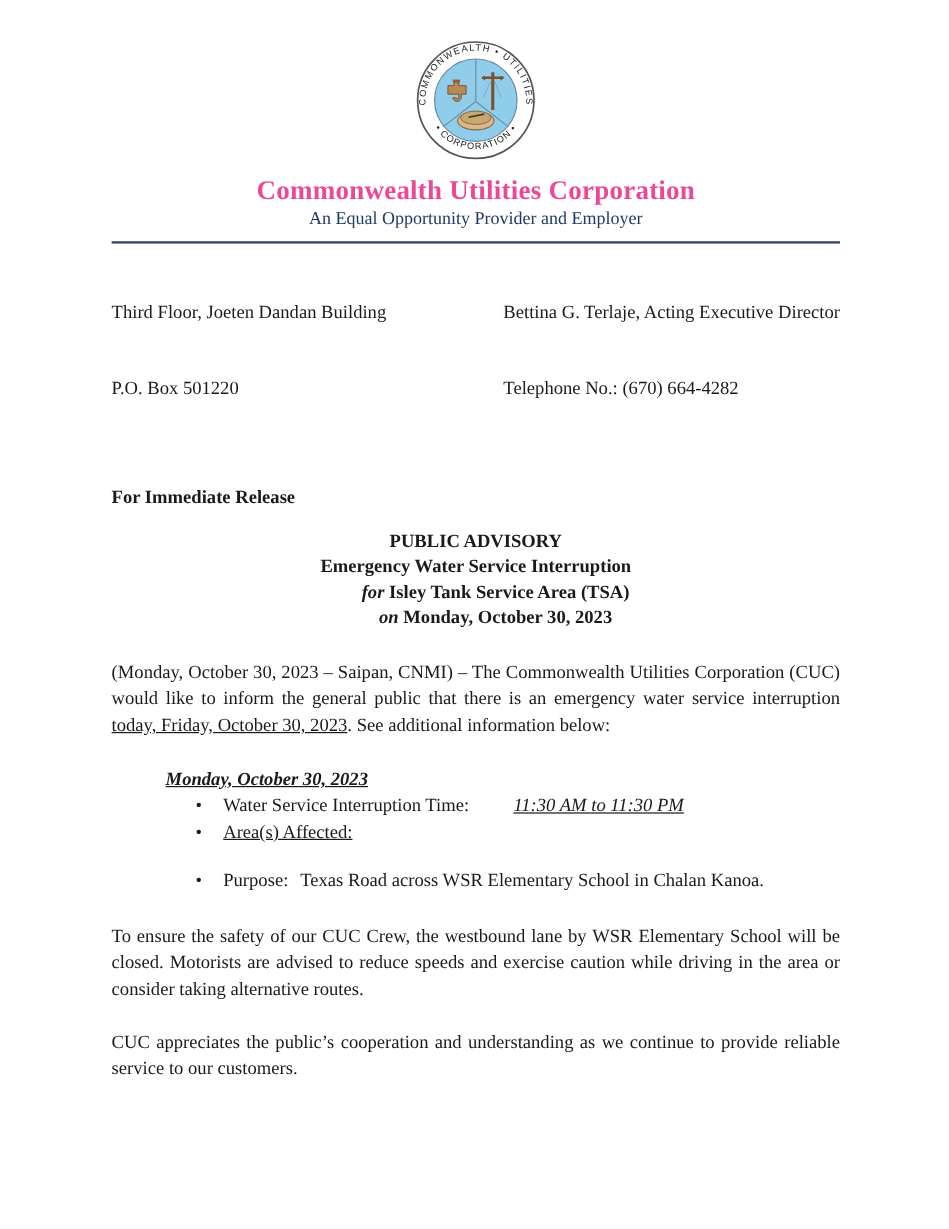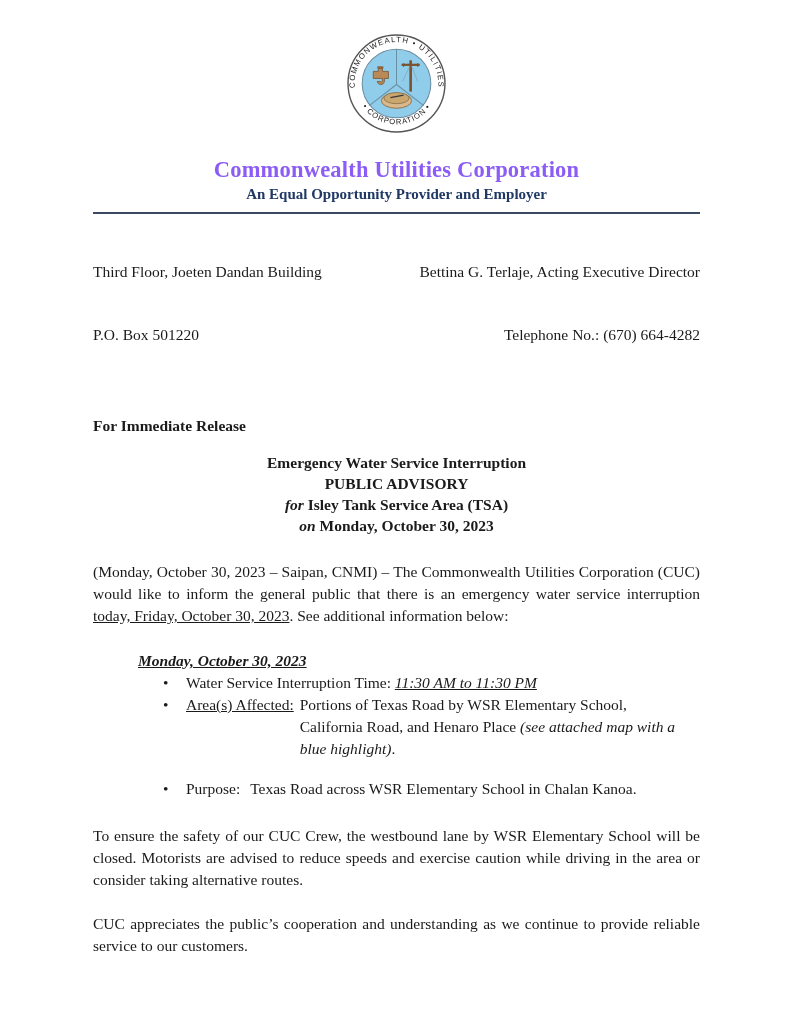--- a/index.html
+++ b/index.html
@@ -6,37 +6,37 @@
   body { width: 791px; }
   .page {
     width: 791px; height: 1024px; background: #ffffff;
     box-sizing: border-box; padding: 0 91px 0 93px;
     font-family: "Liberation Serif", serif;
     font-size: 15.5px; color: #1a1a1a; overflow: hidden;
     position: relative;
   }
   .logo-wrap { text-align: center; padding-top: 33px; }
   .org-title {
-    text-align: center; color: #8b5cf6; font-weight: bold;
-    font-size: 22.5px; margin-top: 19px; letter-spacing: 0.2px;
+    text-align: center; color: #ec4899; font-weight: bold;
+    font-size: 22.5px; margin-top: 7px; letter-spacing: 0.2px;
   }
   .org-tagline {
-    text-align: center; color: #1F3864; font-weight: bold;
+    text-align: center; color: #1F3864; font-weight: normal;
     font-size: 15px; margin-top: 3px;
   }
   .rule { border: none; border-top: 2px solid #3a4a63; margin: 9px 0 0 0; }
   .address-row { display: flex; justify-content: space-between; margin-top: 5px; line-height: 21px; }
   .address-row div { white-space: pre; }
-  .address-right { text-align: right; }
+  .address-right { text-align: left; }
   .release { font-weight: bold; margin-top: 30px; }
   .adv-title { text-align: center; font-weight: bold; margin-top: 17px; line-height: 21px; }
   .para { text-align: justify; line-height: 22px; }
   .intro { margin-top: 25px; }
   .b { font-weight: normal; }
-  .i { font-style: italic; }
+  .i { font-style: italic; margin-left: 33px; }
   .u { text-decoration: underline; }
   .schedule { margin-top: 23px; margin-left: 45px; line-height: 22px; }
   .date-heading { font-weight: bold; font-style: italic; text-decoration: underline; }
   .bullet-row { display: flex; margin-left: 25px; align-items: flex-start; }
   .bullet-glyph { width: 23px; flex: none; }
   .b-label { flex: none; margin-right: 6px; white-space: pre; }
   .b-text { flex: 1; }
   .mt18 { margin-top: 18px; }
   .p-safety { margin-top: 25px; }
   .p-appreciation { margin-top: 22px; }
@@ -97,44 +97,39 @@
     </div>
     <div class="address-right">
       <div>Bettina G. Terlaje, Acting Executive Director</div>
       <div>Telephone No.: (670) 664-4282</div>
     </div>
   </div>
 
   <div class="release">For Immediate Release</div>
 
   <div class="adv-title">
+    <div>PUBLIC ADVISORY</div>
     <div>Emergency Water Service Interruption</div>
-    <div>PUBLIC ADVISORY</div>
     <div><span class="i">for</span><span> Isley Tank Service Area (TSA)</span></div>
     <div><span class="i">on</span><span> Monday, October 30, 2023</span></div>
   </div>
 
   <div class="para intro"><span class="b">(Monday, October 30, 2023 – Saipan, CNMI) – </span><span>The Commonwealth Utilities Corporation (CUC) would like to inform the general public that there is an emergency water service interruption </span><span class="b u">today, Friday, October 30, 2023</span><span>. See additional information below:</span></div>
 
   <div class="schedule">
     <div class="date-heading">Monday, October 30, 2023</div>
 
     <div class="bullet-row">
       <span class="bullet-glyph b">•</span>
       <span class="b-text"><span class="b">Water Service Interruption Time: </span><span class="i u">11:30 AM to 11:30 PM</span></span>
     </div>
 
     <div class="bullet-row">
       <span class="bullet-glyph b">•</span>
       <span class="b-label b u">Area(s) Affected:</span>
-      <span class="b-text">
-        <div>Portions of Texas Road by WSR Elementary School,</div>
-        <div><span>California Road, and Henaro Place </span><span class="i">(see attached map with a</span></div>
-        <div><span class="i">blue highlight)</span><span>.</span></div>
-      </span>
     </div>
 
     <div class="bullet-row mt18">
       <span class="bullet-glyph b">•</span>
       <span class="b-label b">Purpose: </span>
       <span class="b-text">
         <div>Texas Road across WSR Elementary School in Chalan Kanoa.</div>
       </span>
     </div>
   </div>

